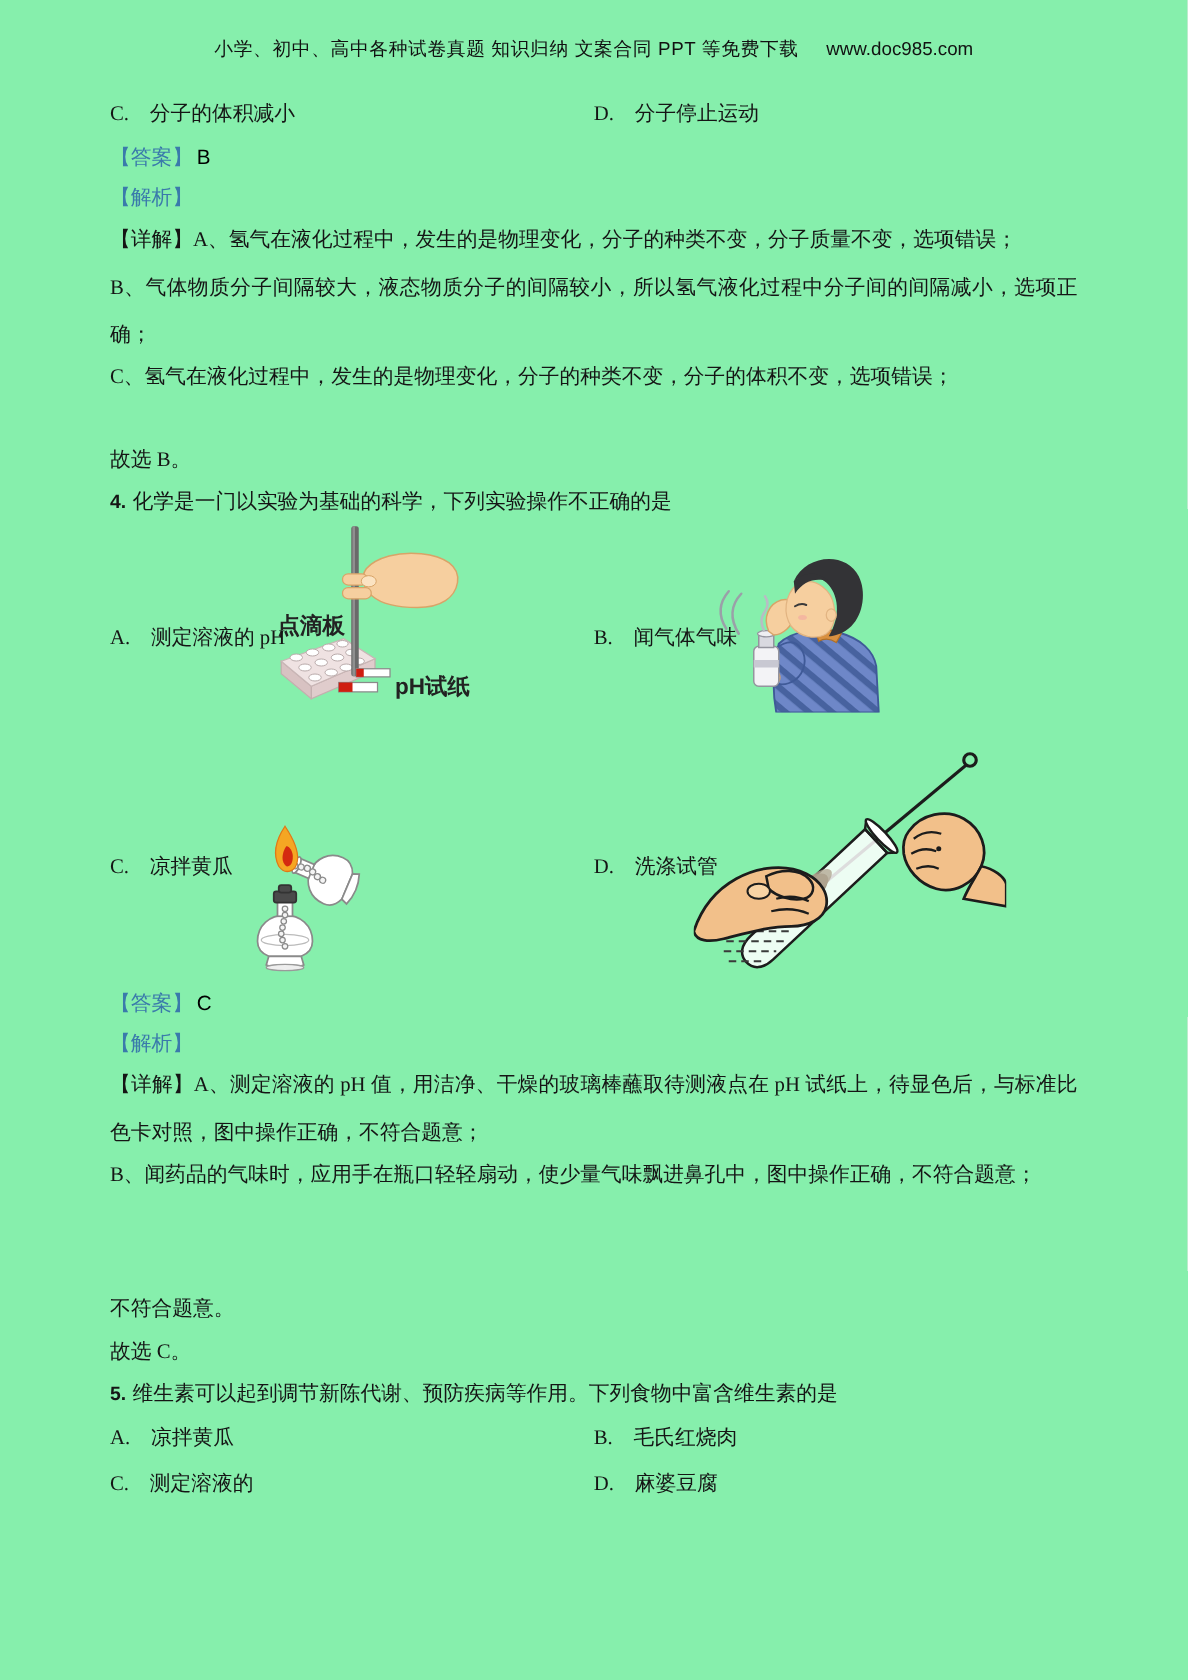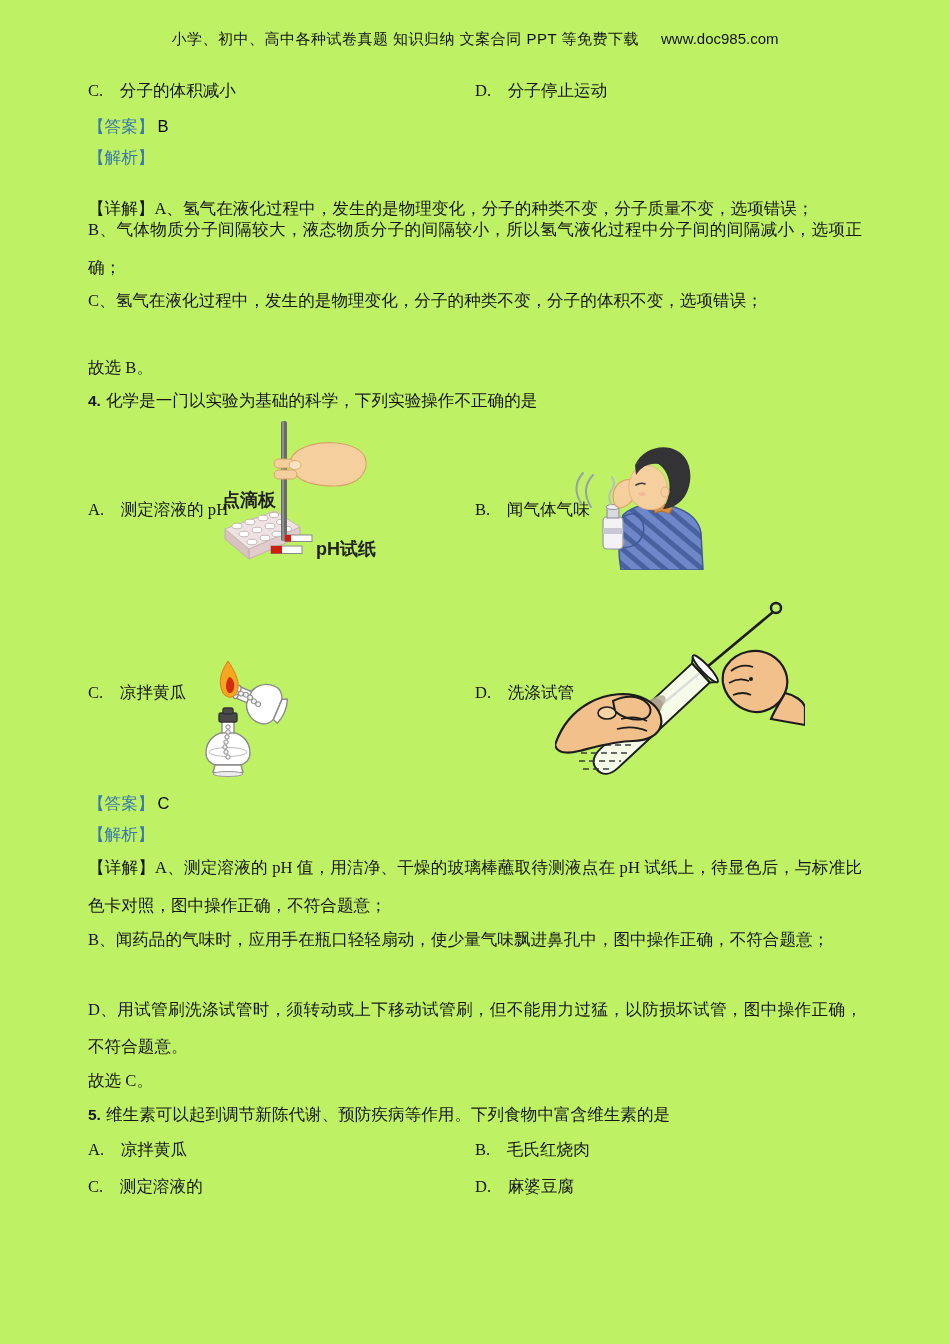--- a/index.html
+++ b/index.html
@@ -1,17 +1,17 @@
 <!DOCTYPE html>
 <html><head>
 <meta charset="utf-8">
 <style>
   html,body{margin:0;padding:0;background:#e8e8e8;}
   .page{
-    position:relative;width:950px;height:1344px;background:#bef264;
+    position:relative;width:950px;height:1344px;background:#86efac;
     margin:0 auto;overflow:hidden;
     font-family:"Liberation Serif","DejaVu Serif",serif;
     color:#151515;
   }
   .hdr{
     position:absolute;top:30px;left:0;width:950px;text-align:center;
     font-family:"Liberation Sans","DejaVu Sans",sans-serif;
     font-size:15px;color:#111;letter-spacing:.5px;white-space:pre;
   }
   .hdr .site{margin-left:22px;letter-spacing:0;}
@@ -47,21 +47,21 @@
 
   <div class="hdr"><span>小学、初中、高中各种试卷真题 知识归纳 文案合同 PPT 等免费下载</span><span class="site">www.doc985.com</span></div>
 
   <div class="ln" style="top:81px">C.　分子的体积减小</div>
   <div class="ln c2" style="top:81px">D.　分子停止运动</div>
 
   <div class="ln" style="top:116px"><span class="blue">【答案】</span><span class="anskey">B</span></div>
 
   <div class="ln" style="top:148px"><span class="blue">【解析】</span></div>
 
-  <div class="ln" style="top:199px">【详解】A、氢气在液化过程中，发生的是物理变化，分子的种类不变，分子质量不变，选项错误；</div>
+  <div class="ln" style="top:182px">【详解】A、氢气在液化过程中，发生的是物理变化，分子的种类不变，分子质量不变，选项错误；</div>
   <div class="ln jus" style="top:220px">B、气体物质分子间隔较大，液态物质分子的间隔较小，所以氢气液化过程中分子间的间隔减小，选项正</div>
   <div class="ln" style="top:258px">确；</div>
   <div class="ln" style="top:291px">C、氢气在液化过程中，发生的是物理变化，分子的种类不变，分子的体积不变，选项错误；</div>
   <div class="ln" style="top:358px">故选 B。</div>
 
   <div class="ln" style="top:391px"><span class="qnum">4.</span><span>化学是一门以实验为基础的科学，下列实验操作不正确的是</span></div>
 
   <svg class="ill" style="left:215px;top:415px" width="170" height="165" viewBox="0 0 170 165">
 
     <path d="M34,134 L85,112 L85,122 L34,144 Z" fill="#e0cccc" stroke="#c4aeae" stroke-width="1"></path>
@@ -232,21 +232,20 @@
   <div class="ln" style="top:683px">C.　凉拌黄瓜</div>
   <div class="ln c2" style="top:683px">D.　洗涤试管</div>
 
   <div class="ln" style="top:793px"><span class="blue">【答案】</span><span class="anskey">C</span></div>
 
   <div class="ln" style="top:825px"><span class="blue">【解析】</span></div>
 
   <div class="ln" style="top:896px">色卡对照，图中操作正确，不符合题意；</div>
   <div class="ln jus" style="top:858px">【详解】A、测定溶液的 pH 值，用洁净、干燥的玻璃棒蘸取待测液点在 pH 试纸上，待显色后，与标准比</div>
   <div class="ln" style="top:930px">B、闻药品的气味时，应用手在瓶口轻轻扇动，使少量气味飘进鼻孔中，图中操作正确，不符合题意；</div>
-  <div class="ln jus" style="top:1000px">D、用试管刷洗涤试管时，须转动或上下移动试管刷，但不能用力过猛，以防损坏试管，图中操作正确，</div>
   <div class="ln" style="top:1037px">不符合题意。</div>
   <div class="ln" style="top:1071px">故选 C。</div>
 
   <div class="ln" style="top:1105px"><span class="qnum">5.</span><span>维生素可以起到调节新陈代谢、预防疾病等作用。下列食物中富含维生素的是</span></div>
 
   <div class="ln" style="top:1140px">A.　凉拌黄瓜</div>
   <div class="ln c2" style="top:1140px">B.　毛氏红烧肉</div>
   <div class="ln" style="top:1177px">C.　测定溶液的</div>
   <div class="ln c2" style="top:1177px">D.　麻婆豆腐</div>
 

